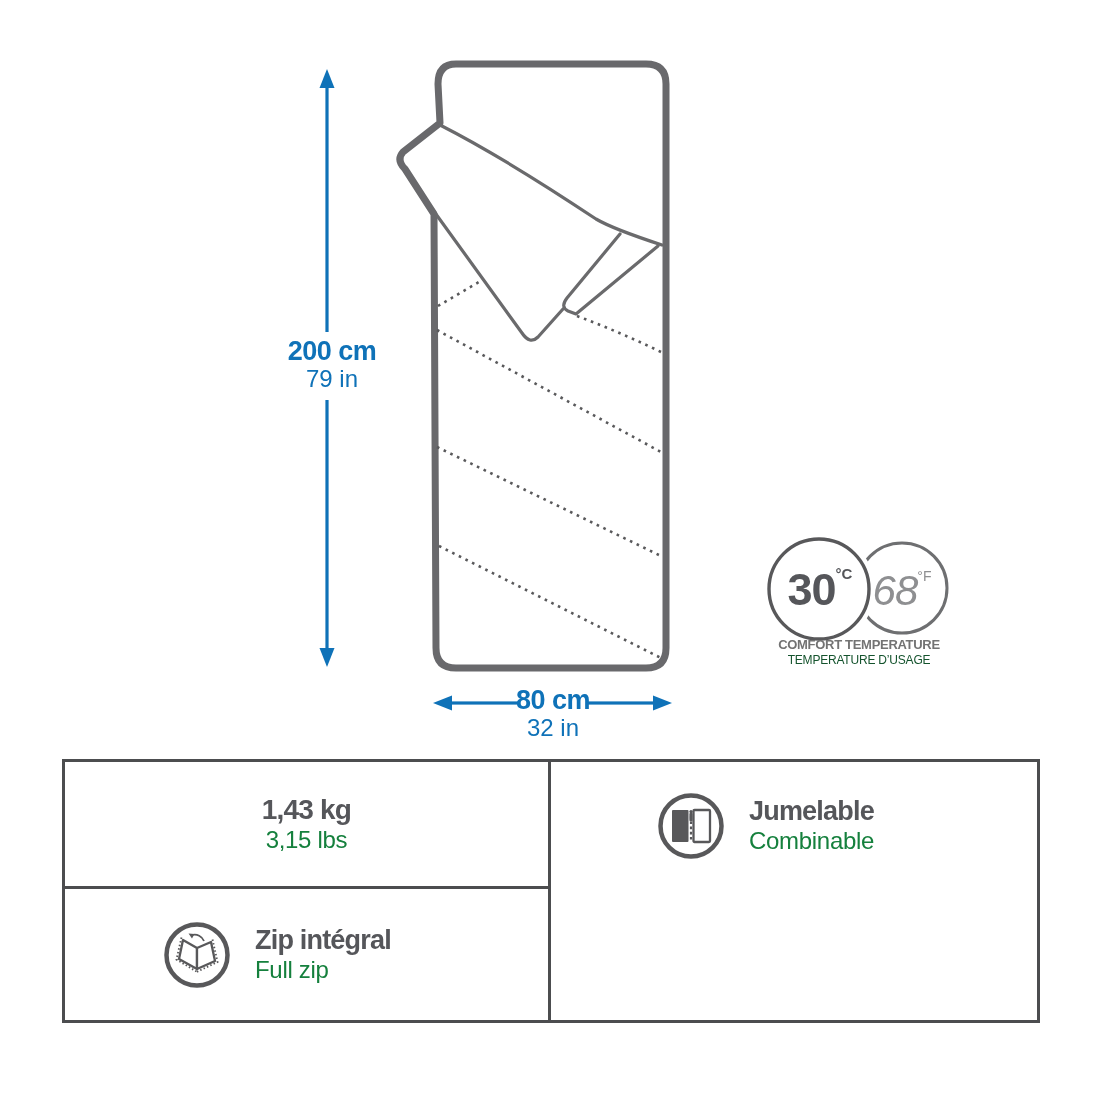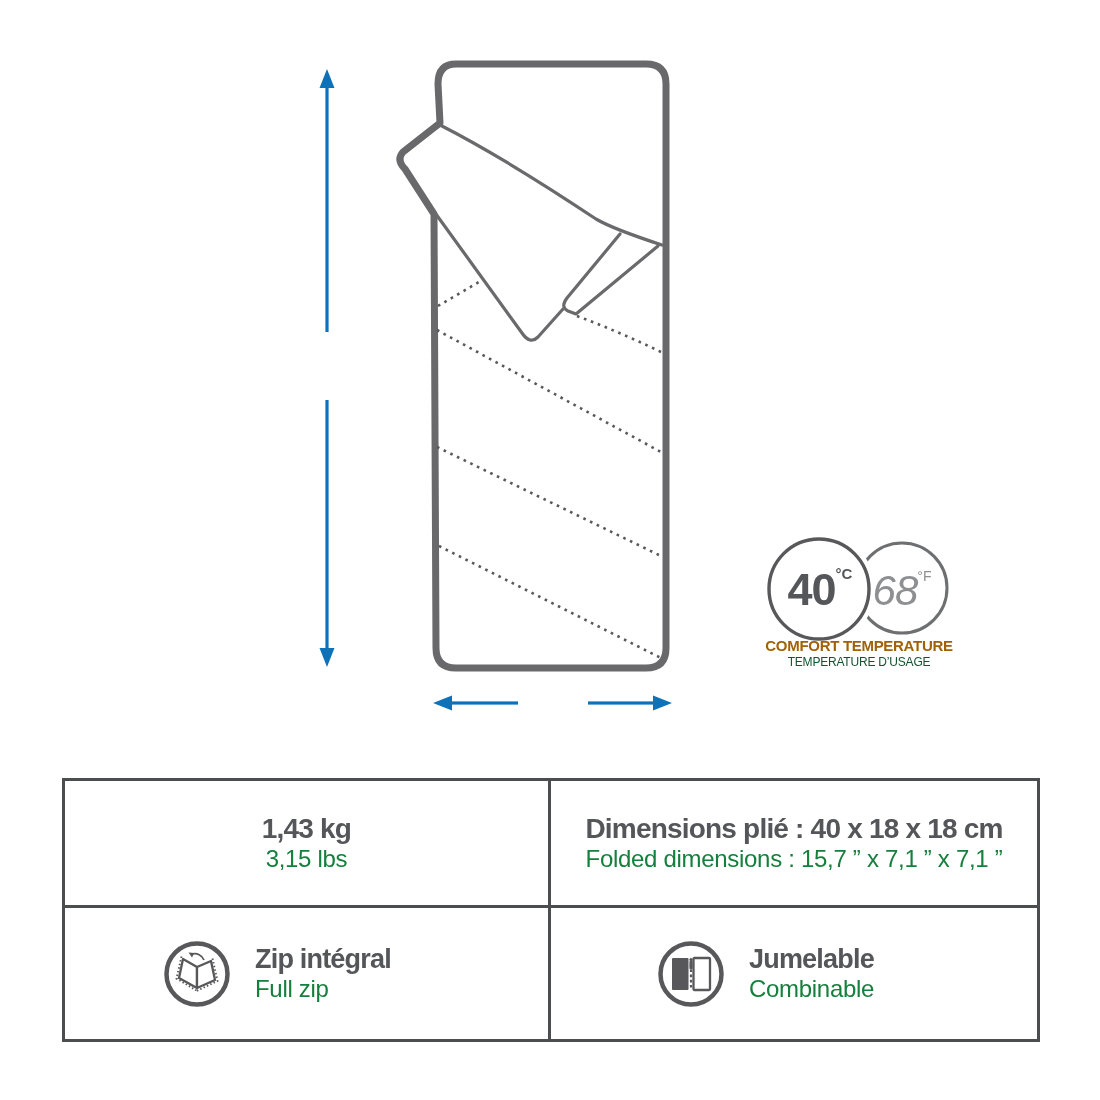--- a/index.html
+++ b/index.html
@@ -16,25 +16,25 @@
   .dim-width{left:473px;top:686px;width:160px;}
   
   .temp-val{line-height:1;white-space:nowrap;text-align:center;}
   .temp-c{left:772px;top:566px;width:96px;color:#55565a;}
   .temp-c .big{font-size:45px;font-weight:bold;letter-spacing:-1px;}
   .temp-c .unit{font-size:15px;font-weight:bold;vertical-align:26px;}
   .temp-f{left:856px;top:569px;width:92px;color:#8e8f91;}
   .temp-f .big{font-size:42px;letter-spacing:-1px;font-style:italic;}
   .temp-f .unit{font-size:14px;vertical-align:24px;}
   .temp-caption{left:742px;top:637px;width:234px;text-align:center;line-height:1.2;}
-  .temp-caption .l1{font-size:15px;font-weight:bold;color:#a16207;letter-spacing:-0.3px;}
+  .temp-caption .l1{font-size:13px;font-weight:bold;color:#737373;letter-spacing:-0.3px;}
   .temp-caption .l2{font-size:12px;color:#14532d;letter-spacing:-0.2px;}
   
   .spec-table{
-    left:62px;top:778px;width:978px;height:264px;
+    left:62px;top:759px;width:978px;height:264px;
     border:3px solid #4c4d4f;box-sizing:border-box;
     display:grid;grid-template-columns:1fr 1fr;grid-template-rows:127px 1fr;
   }
   .cell{box-sizing:border-box;}
   .cell.bR{border-right:3px solid #4c4d4f;}
   .cell.bB{border-bottom:3px solid #4c4d4f;}
   .cell.center{display:flex;flex-direction:column;align-items:center;justify-content:center;}
   .cell.iconrow{display:flex;flex-direction:row;align-items:center;}
   .pad-zip{padding-left:96px;}
   .pad-pair{padding-left:104px;}
@@ -87,42 +87,61 @@
       <polygon points="672,703 653,695.5 653,710.5"></polygon>
     </g>
 
     <g fill="#ffffff">
       <circle cx="902" cy="588" r="45" stroke="#6e6f71" stroke-width="3"></circle>
       <circle cx="819" cy="589" r="50" stroke="#ffffff" stroke-width="12"></circle>
       <circle cx="819" cy="589" r="50" stroke="#58585a" stroke-width="3.4"></circle>
     </g>
   </svg>
 
+  <div class="abs dim dim-height">
+    <span class="metric">200 cm</span>
+    <span class="imperial">79 in</span>
+  </div>
+  <div class="abs dim dim-width">
+    <span class="metric">80 cm</span>
+    <span class="imperial">32 in</span>
+  </div>
 
   <div class="abs temp-val temp-c">
-    <span class="big">40</span><span class="unit">°C</span>
+    <span class="big">30</span><span class="unit">°C</span>
   </div>
   <div class="abs temp-val temp-f">
     <span class="big">68</span><span class="unit">°F</span>
   </div>
   <div class="abs temp-caption">
     <div class="l1">COMFORT TEMPERATURE</div>
     <div class="l2">TEMPERATURE D’USAGE</div>
   </div>
 
   <div class="abs spec-table">
 
     <div class="cell bR bB center r1">
       <div class="primary">1,43 kg</div>
       <div class="secondary">3,15 lbs</div>
     </div>
 
-    <div class="cell bB center r1">
-      <div class="primary">Dimensions plié : 40 x 18 x 18 cm</div>
-      <div class="secondary">Folded dimensions : 15,7 ” x 7,1 ” x 7,1 ”</div>
+
+    <div class="cell iconrow pad-pair">
+      <svg width="72" height="72" viewBox="-36 -36 72 72">
+        <circle cx="0" cy="0" r="30.5" fill="none" stroke="#58585a" stroke-width="4.5"></circle>
+        <rect x="-19" y="-16" width="16.5" height="32" rx="1" fill="#58585a"></rect>
+        <rect x="2.5" y="-16" width="16.5" height="32" rx="1" fill="#ffffff" stroke="#58585a" stroke-width="2.3"></rect>
+        <line x1="0" y1="-15" x2="0" y2="15" stroke="#58585a" stroke-width="2.2" stroke-dasharray="2.6 2.6"></line>
+        <rect x="-1.6" y="-13.5" width="3.2" height="9" rx="1.6" fill="#58585a"></rect>
+        <circle cx="0" cy="-14.5" r="1.6" fill="#58585a"></circle>
+      </svg>
+      <div class="icontext">
+        <span class="primary">Jumelable</span>
+        <span class="secondary">Combinable</span>
+      </div>
     </div>
 
     <div class="cell bR iconrow pad-zip">
       <svg width="72" height="72" viewBox="-36 -36 72 72">
         <circle cx="0" cy="0" r="30.5" fill="none" stroke="#58585a" stroke-width="4.5"></circle>
         <g fill="#ffffff" stroke="#58585a" stroke-width="2.3" stroke-linejoin="round">
           <path d="M 0,-7 L -14,-15 L -18,4 L 0,14 Z"></path>
           <path d="M 0,-7 L 14,-13 L 18,6 L 0,14 Z"></path>
         </g>
         <g fill="none" stroke="#58585a" stroke-width="1.9" stroke-dasharray="1.5 2.2">
@@ -131,29 +150,14 @@
         </g>
         <path d="M 7,-14 A 10,10 0 0 0 -5,-20" fill="none" stroke="#58585a" stroke-width="1.8"></path>
         <polygon points="-8.5,-21.5 -2.5,-21 -5,-16.5" fill="#58585a"></polygon>
       </svg>
       <div class="icontext">
         <span class="primary">Zip intégral</span>
         <span class="secondary">Full zip</span>
       </div>
     </div>
 
-    <div class="cell iconrow pad-pair">
-      <svg width="72" height="72" viewBox="-36 -36 72 72">
-        <circle cx="0" cy="0" r="30.5" fill="none" stroke="#58585a" stroke-width="4.5"></circle>
-        <rect x="-19" y="-16" width="16.5" height="32" rx="1" fill="#58585a"></rect>
-        <rect x="2.5" y="-16" width="16.5" height="32" rx="1" fill="#ffffff" stroke="#58585a" stroke-width="2.3"></rect>
-        <line x1="0" y1="-15" x2="0" y2="15" stroke="#58585a" stroke-width="2.2" stroke-dasharray="2.6 2.6"></line>
-        <rect x="-1.6" y="-13.5" width="3.2" height="9" rx="1.6" fill="#58585a"></rect>
-        <circle cx="0" cy="-14.5" r="1.6" fill="#58585a"></circle>
-      </svg>
-      <div class="icontext">
-        <span class="primary">Jumelable</span>
-        <span class="secondary">Combinable</span>
-      </div>
-    </div>
-
   </div>
 </div>
 
 </body></html>

